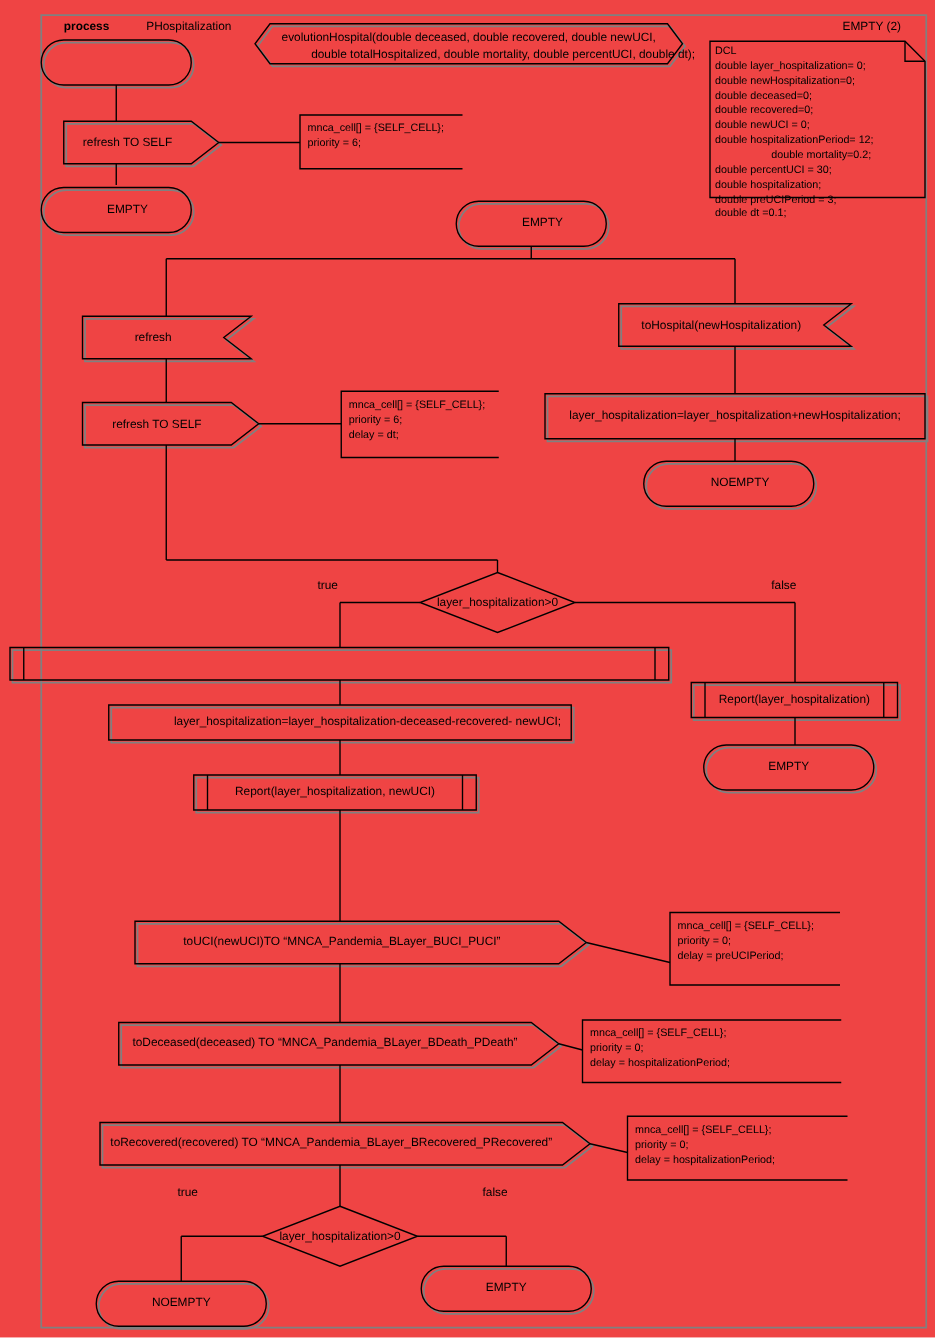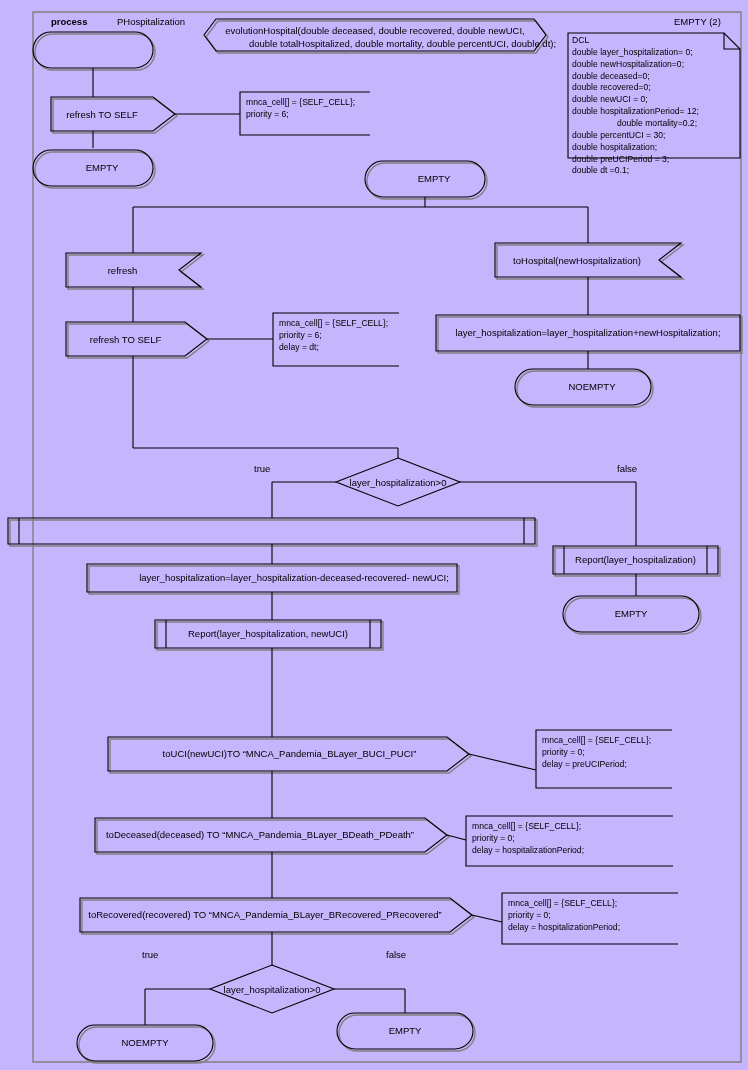--- a/index.html
+++ b/index.html
@@ -1,17 +1,17 @@
 <!DOCTYPE html>
 <html><head>
 <meta charset="utf-8">
 <style>
   html,body{margin:0;padding:0;background:#ffffff;}
   body{font-family:"Liberation Sans",sans-serif;}
-  #canvas{position:relative;width:748px;height:1070px;background:#c4b5fd;overflow:hidden;}
+  #canvas{position:relative;width:748px;height:1070px;background:#ef4444;overflow:hidden;}
   svg.layer{position:absolute;left:0;top:0;width:748px;height:1070px;}
   .lbl{position:absolute;font-size:9.5px;color:#000;line-height:1.32;white-space:pre;}
   .ctr{text-align:center;}
   .bold{font-weight:bold;}
   .code{font-size:8.6px;line-height:1.38;}
 </style>
 </head>
 <body>
 
 <div id="canvas">
@@ -231,21 +231,21 @@
   <div class="lbl ctr" style="left:66px;top:265px;width:113px;">refresh</div>
   <div class="lbl ctr" style="left:66px;top:334px;width:119px;">refresh TO SELF</div>
   <div class="lbl ctr" style="left:495px;top:255px;width:164px;">toHospital(newHospitalization)</div>
   <div class="lbl ctr" style="left:436px;top:327px;width:304px;">layer_hospitalization=layer_hospitalization+newHospitalization;</div>
   <div class="lbl ctr" style="left:533px;top:381px;width:118px;">NOEMPTY</div>
   <div class="lbl ctr" style="left:336px;top:477px;width:124px;">layer_hospitalization&gt;0</div>
   <div class="lbl ctr" style="left:87px;top:572px;width:414px;">layer_hospitalization=layer_hospitalization-deceased-recovered- newUCI;</div>
   <div class="lbl ctr" style="left:166px;top:628px;width:204px;">Report(layer_hospitalization, newUCI)</div>
   <div class="lbl ctr" style="left:564px;top:554px;width:143px;">Report(layer_hospitalization)</div>
   <div class="lbl ctr" style="left:581px;top:608px;width:100px;">EMPTY</div>
-  <div class="lbl ctr" style="left:120px;top:748px;width:339px;">toUCI(newUCI)TO “MNCA_Pandemia_BLayer_BUCI_PUCI”</div>
+  <div class="lbl ctr" style="left:104px;top:748px;width:339px;">toUCI(newUCI)TO “MNCA_Pandemia_BLayer_BUCI_PUCI”</div>
   <div class="lbl ctr" style="left:80px;top:909px;width:370px;">toRecovered(recovered) TO “MNCA_Pandemia_BLayer_BRecovered_PRecovered”</div>
   <div class="lbl ctr" style="left:95px;top:829px;width:330px;">toDeceased(deceased) TO “MNCA_Pandemia_BLayer_BDeath_PDeath”</div>
   <div class="lbl ctr" style="left:210px;top:984px;width:124px;">layer_hospitalization&gt;0</div>
   <div class="lbl ctr" style="left:95px;top:1037px;width:100px;">NOEMPTY</div>
   <div class="lbl ctr" style="left:355px;top:1025px;width:100px;">EMPTY</div>
 
   <div class="lbl" style="left:254px;top:463px;">true</div>
   <div class="lbl" style="left:617px;top:463px;">false</div>
   <div class="lbl" style="left:142px;top:949px;">true</div>
   <div class="lbl" style="left:386px;top:949px;">false</div>

